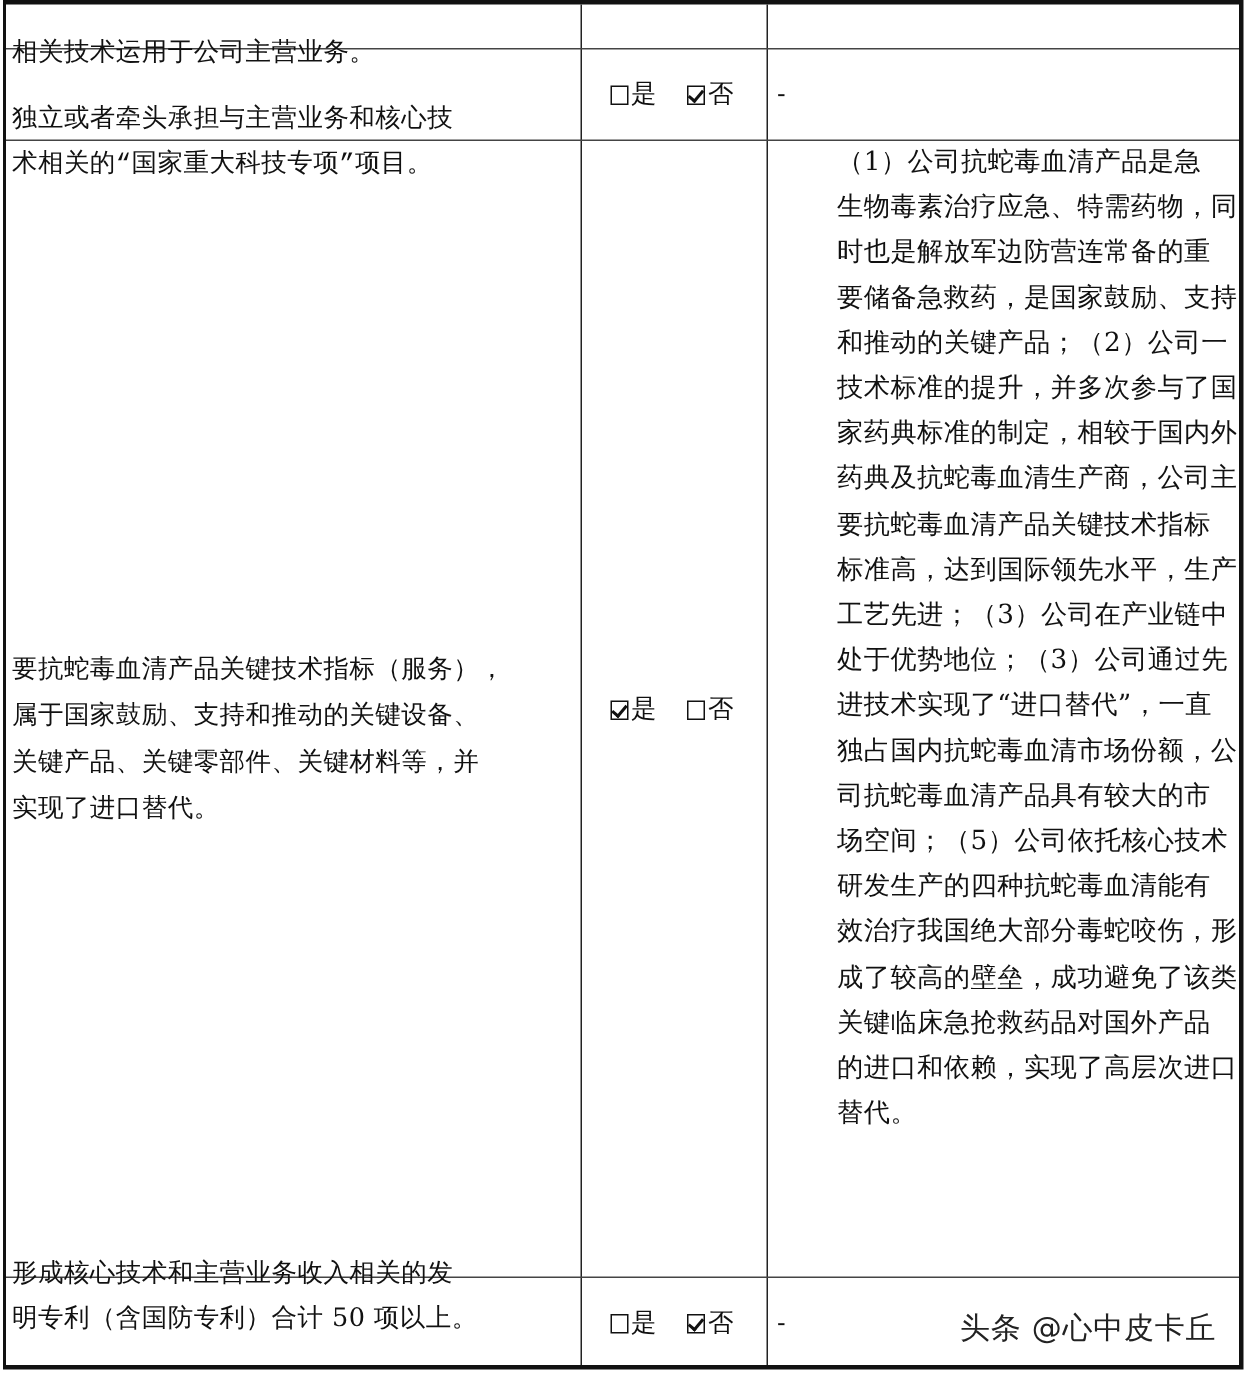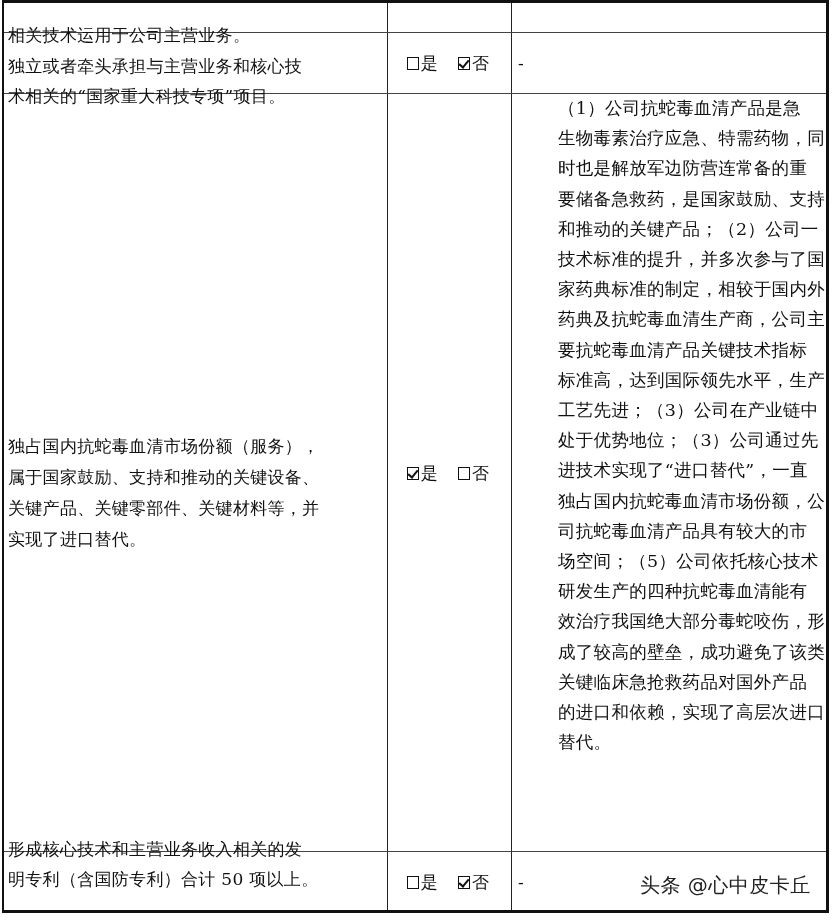--- a/index.html
+++ b/index.html
@@ -26,40 +26,40 @@
   <div class="vline" style="left:507px"></div>
   <div class="hline" style="top:29px"></div>
   <div class="hline" style="top:90px"></div>
   <div class="hline" style="top:848px"></div>
 </div>
 
 <div class="cell left" style="top:2px; height:30px;">
   <span>相关技术运用于公司主营业务。</span>
 </div>
 
-<div class="cell left" style="top:33px;">
+<div class="cell left" style="top:48px;font-family:Liberation Mono, monospace;">
   <div>独立或者牵头承担与主营业务和核心技</div>
   <div>术相关的“国家重大科技专项”项目。</div>
 </div>
 <div class="cell mid" style="top:33px; height:60px;">
   <span class="opt">
       <span class="box"></span>
       <span>是</span>
     </span>
   <span class="opt">
       <span class="box checked"></span>
       <span>否</span>
     </span>
 </div>
 <div class="cell right" style="top:48px;">
   <span>-</span>
 </div>
 
 <div class="cell left" style="top:413px; line-height:31px;">
-  <div>独占国内抗蛇毒血清市场份额（服务），</div>
+  <div>要抗蛇毒血清产品关键技术指标（服务），</div>
   <div>属于国家鼓励、支持和推动的关键设备、</div>
   <div>关键产品、关键零部件、关键材料等，并</div>
   <div>实现了进口替代。</div>
 </div>
 <div class="cell mid" style="top:443px; height:60px;">
   <span class="opt">
       <span class="box checked"></span>
       <span>是</span>
     </span>
   <span class="opt">

